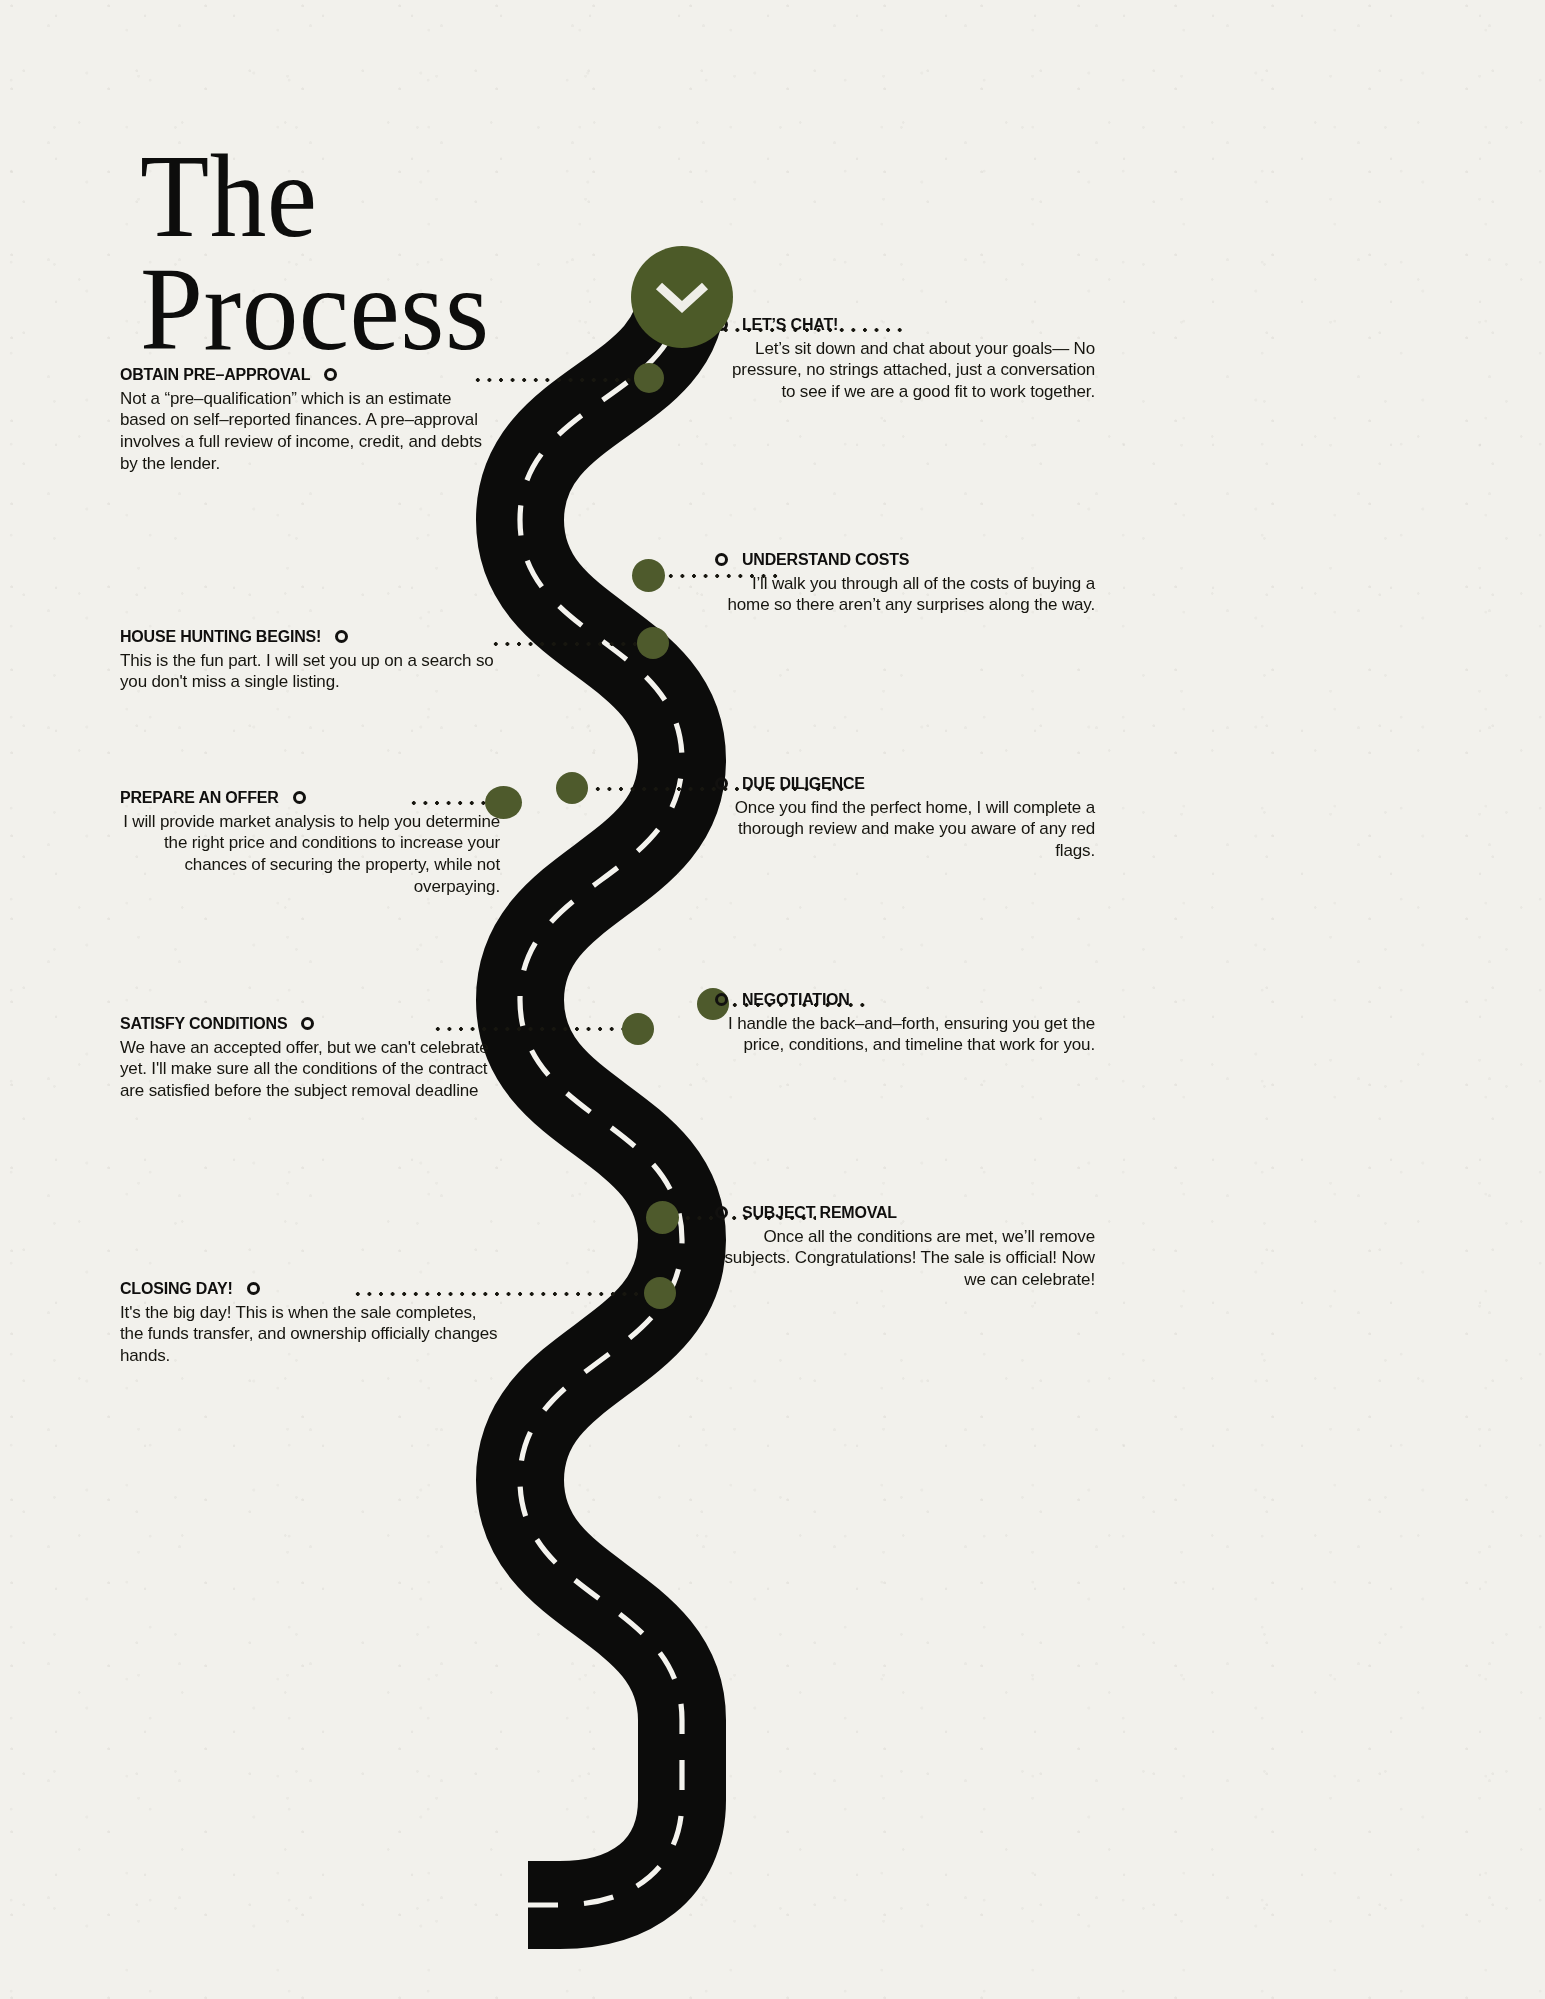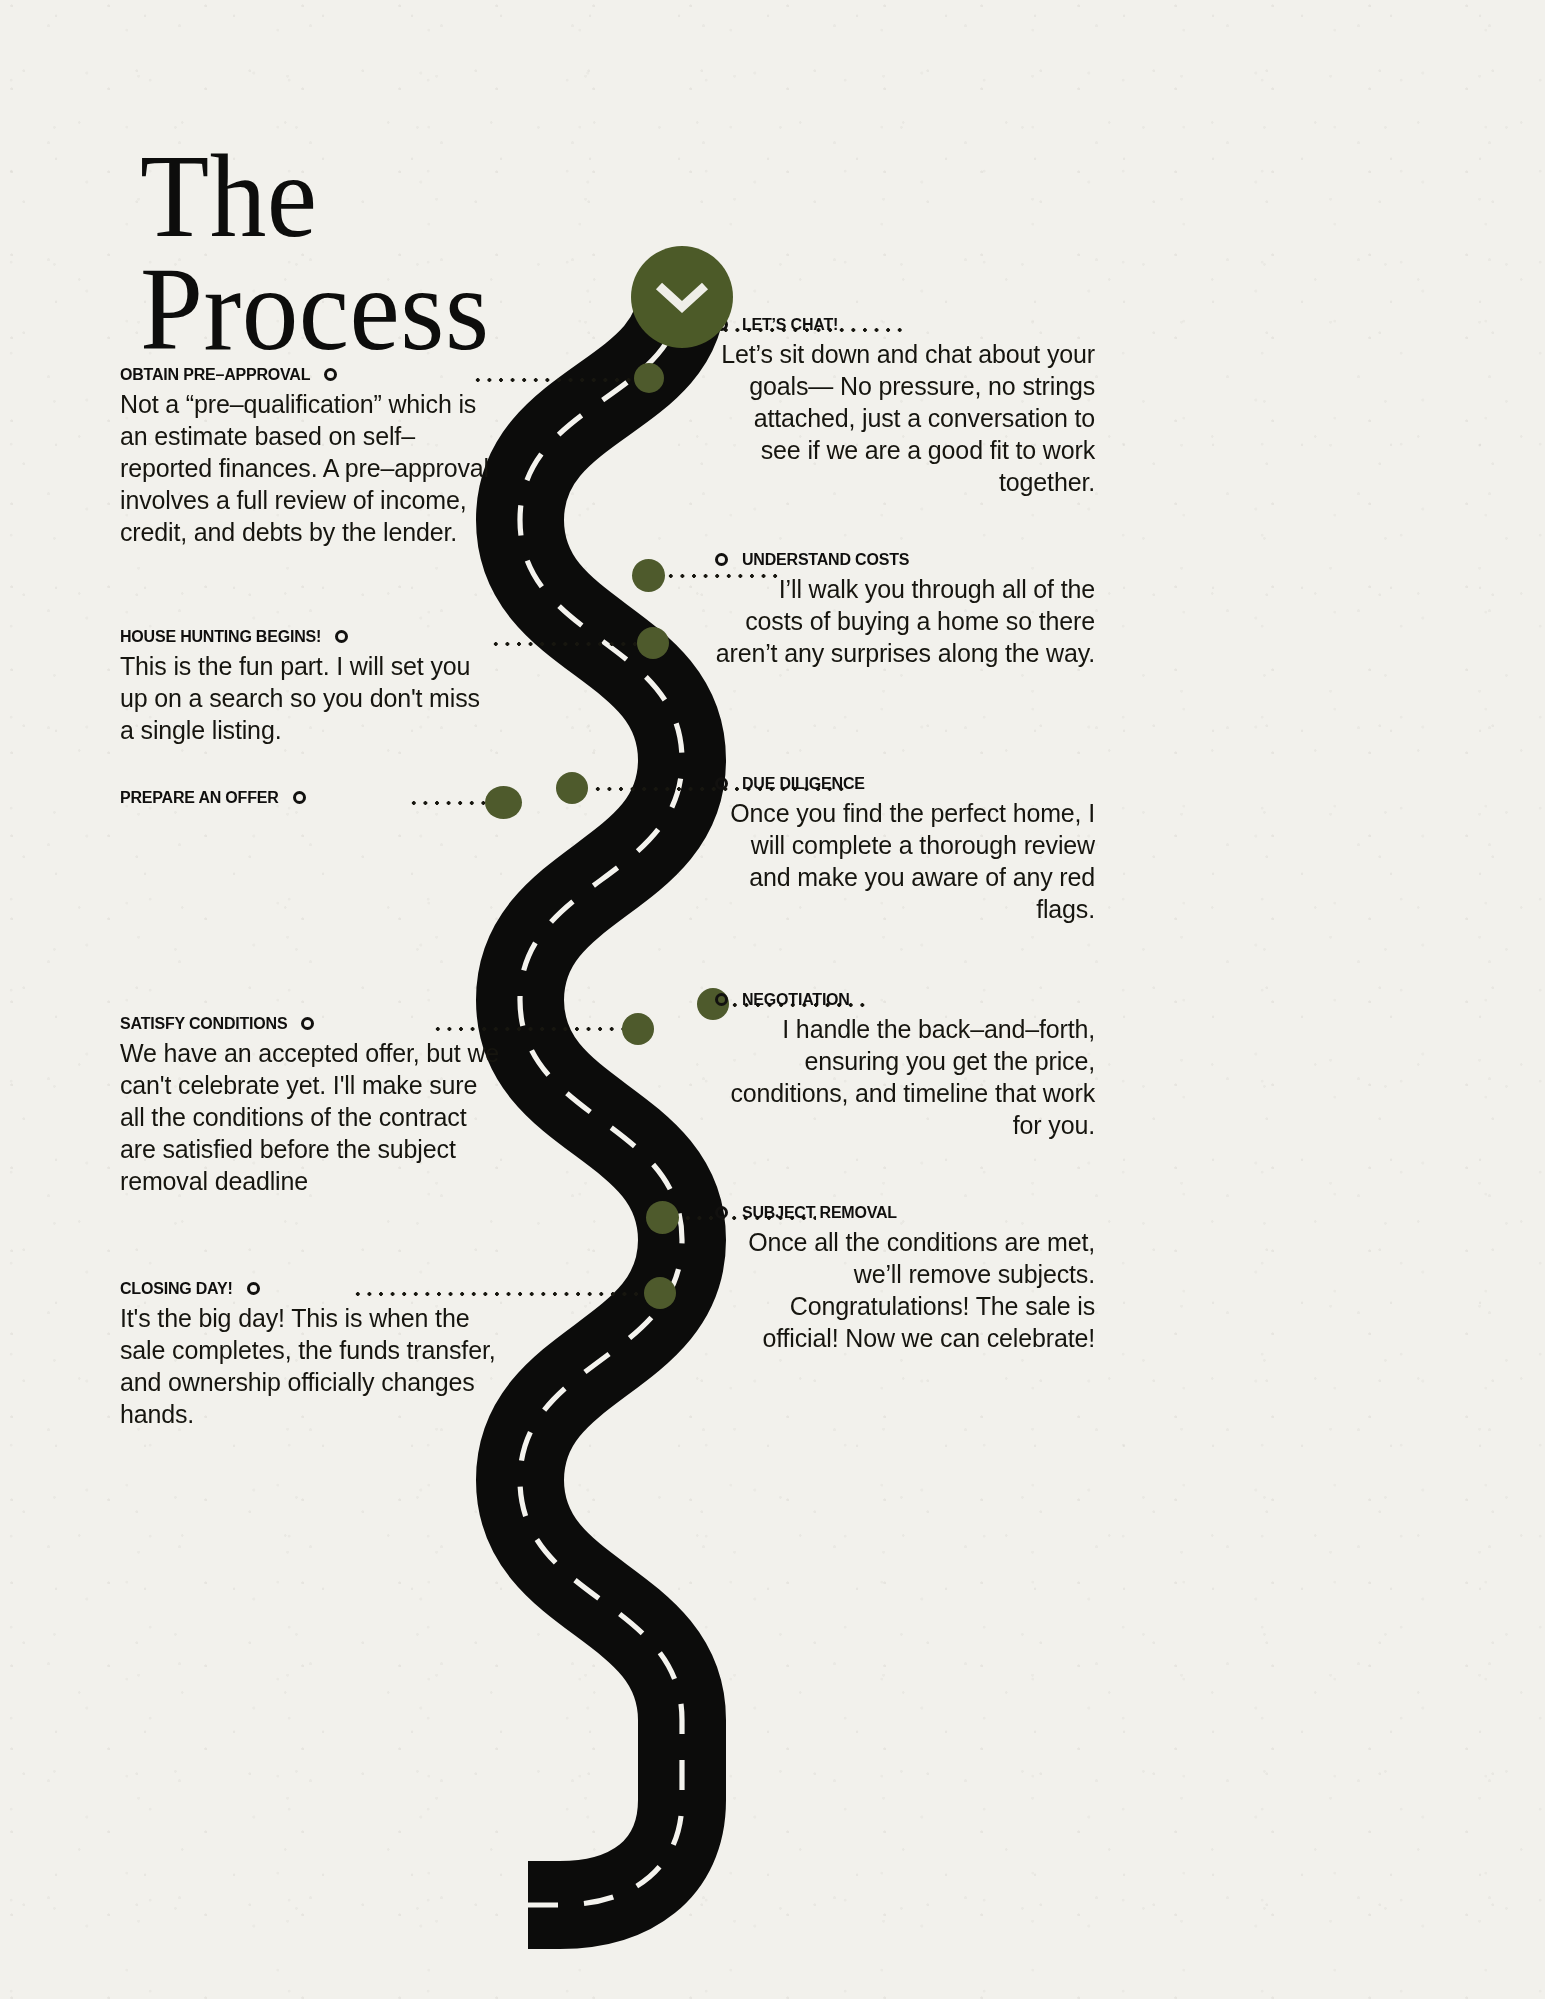--- a/index.html
+++ b/index.html
@@ -87,21 +87,21 @@
     width:13px;height:13px;border-radius:50%;
     border:3.4px solid #12110f;
     box-sizing:border-box;
     flex:0 0 auto;
     margin-left:14px;
     margin-right:0;
   }
   .col-right .marker-o{margin-left:0;margin-right:14px;}
 
   .step-body{
-    font-size:25px;
+    font-size:17px;
     line-height:1.285;
     letter-spacing:-.15px;
     color:#16150f;
     font-weight:400;
   }
 
   
   .dots{
     position:absolute;
     height:4px;
@@ -203,20 +203,21 @@
         <span class="marker-o"></span>
       </div>
       <div class="step-body">This is the fun part. I will set you up on a search so you don't miss a single listing.</div>
     </div>
 
     <div class="step" style="top:789px;text-align:right;">
       <div class="step-head">
         <span>PREPARE AN OFFER</span>
         <span class="marker-o"></span>
       </div>
+      <div class="step-body">I will provide market analysis to help you determine the right price and conditions to increase your chances of securing the property, while not overpaying.</div>
     </div>
 
     <div class="step" style="top:1015px;">
       <div class="step-head">
         <span>SATISFY CONDITIONS</span>
         <span class="marker-o"></span>
       </div>
       <div class="step-body">We have an accepted offer, but we can't celebrate yet. I'll make sure all the conditions of the contract are satisfied before the subject removal deadline</div>
     </div>
 

